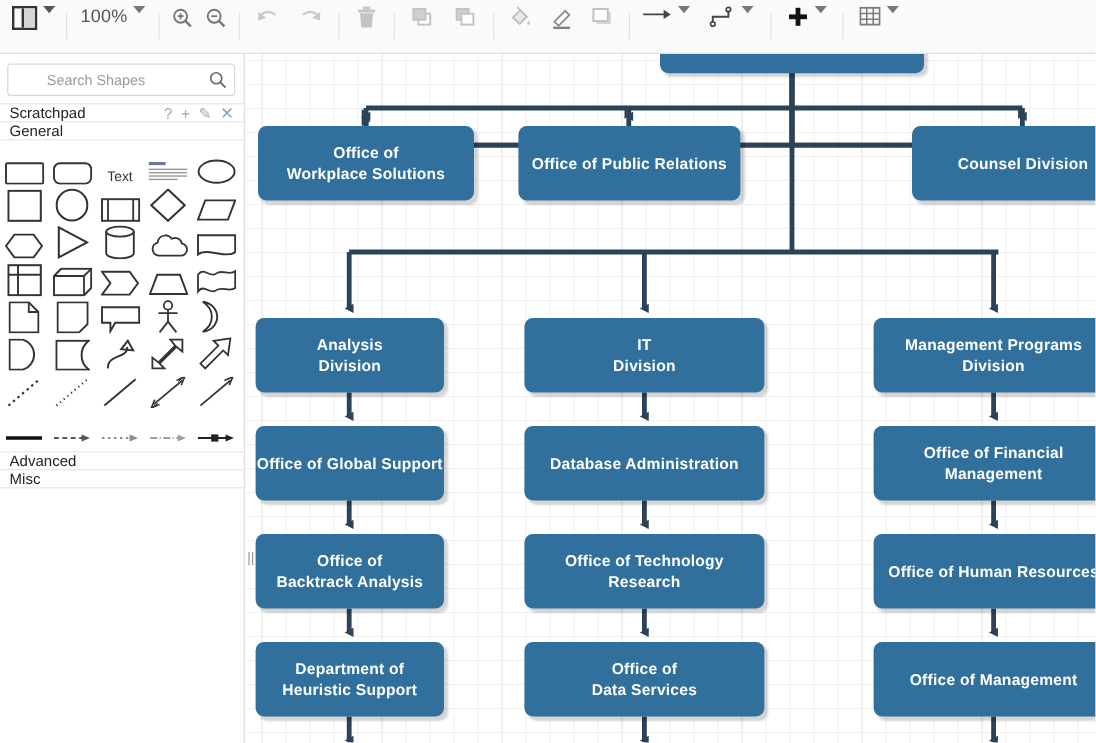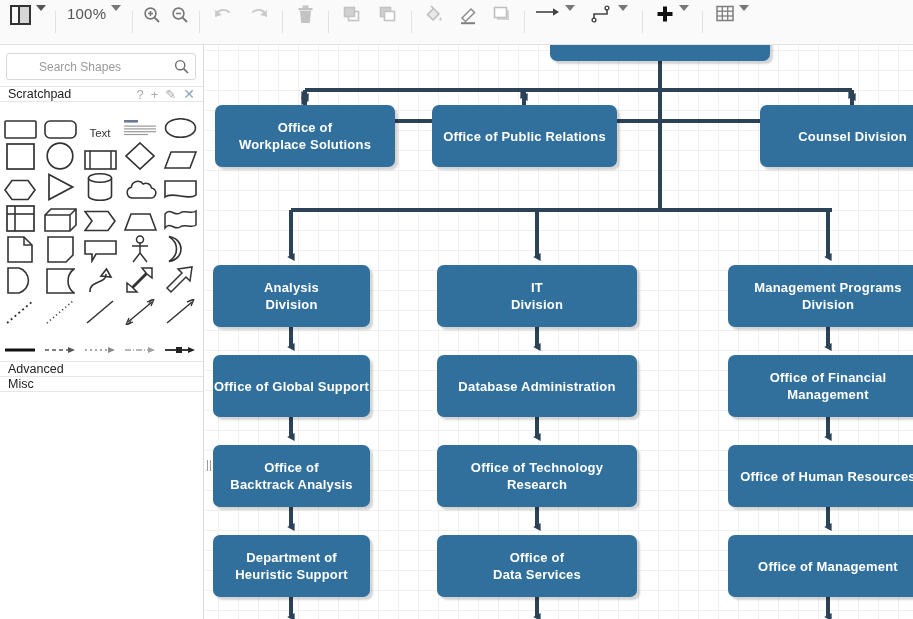--- a/index.html
+++ b/index.html
@@ -290,20 +290,23 @@
       <span class="title">Scratchpad</span>
       <span class="sec-actions">
         <span>?</span>
         <span>+</span>
         <span>✎</span>
         <span class="x">✕</span>
       </span>
     </div>
 
 
+    <div class="sec-row">
+      <span class="title">General</span>
+    </div>
 
     <div class="shapes">
 
       <div class="shape-row">
         <div class="shape-cell">
           <svg width="33" height="19">
               <rect x="1" y="1" width="31" height="17" rx="1" fill="#fff" stroke="#333" stroke-width="1.6"></rect>
             </svg>
           </div>
         <div class="shape-cell">

